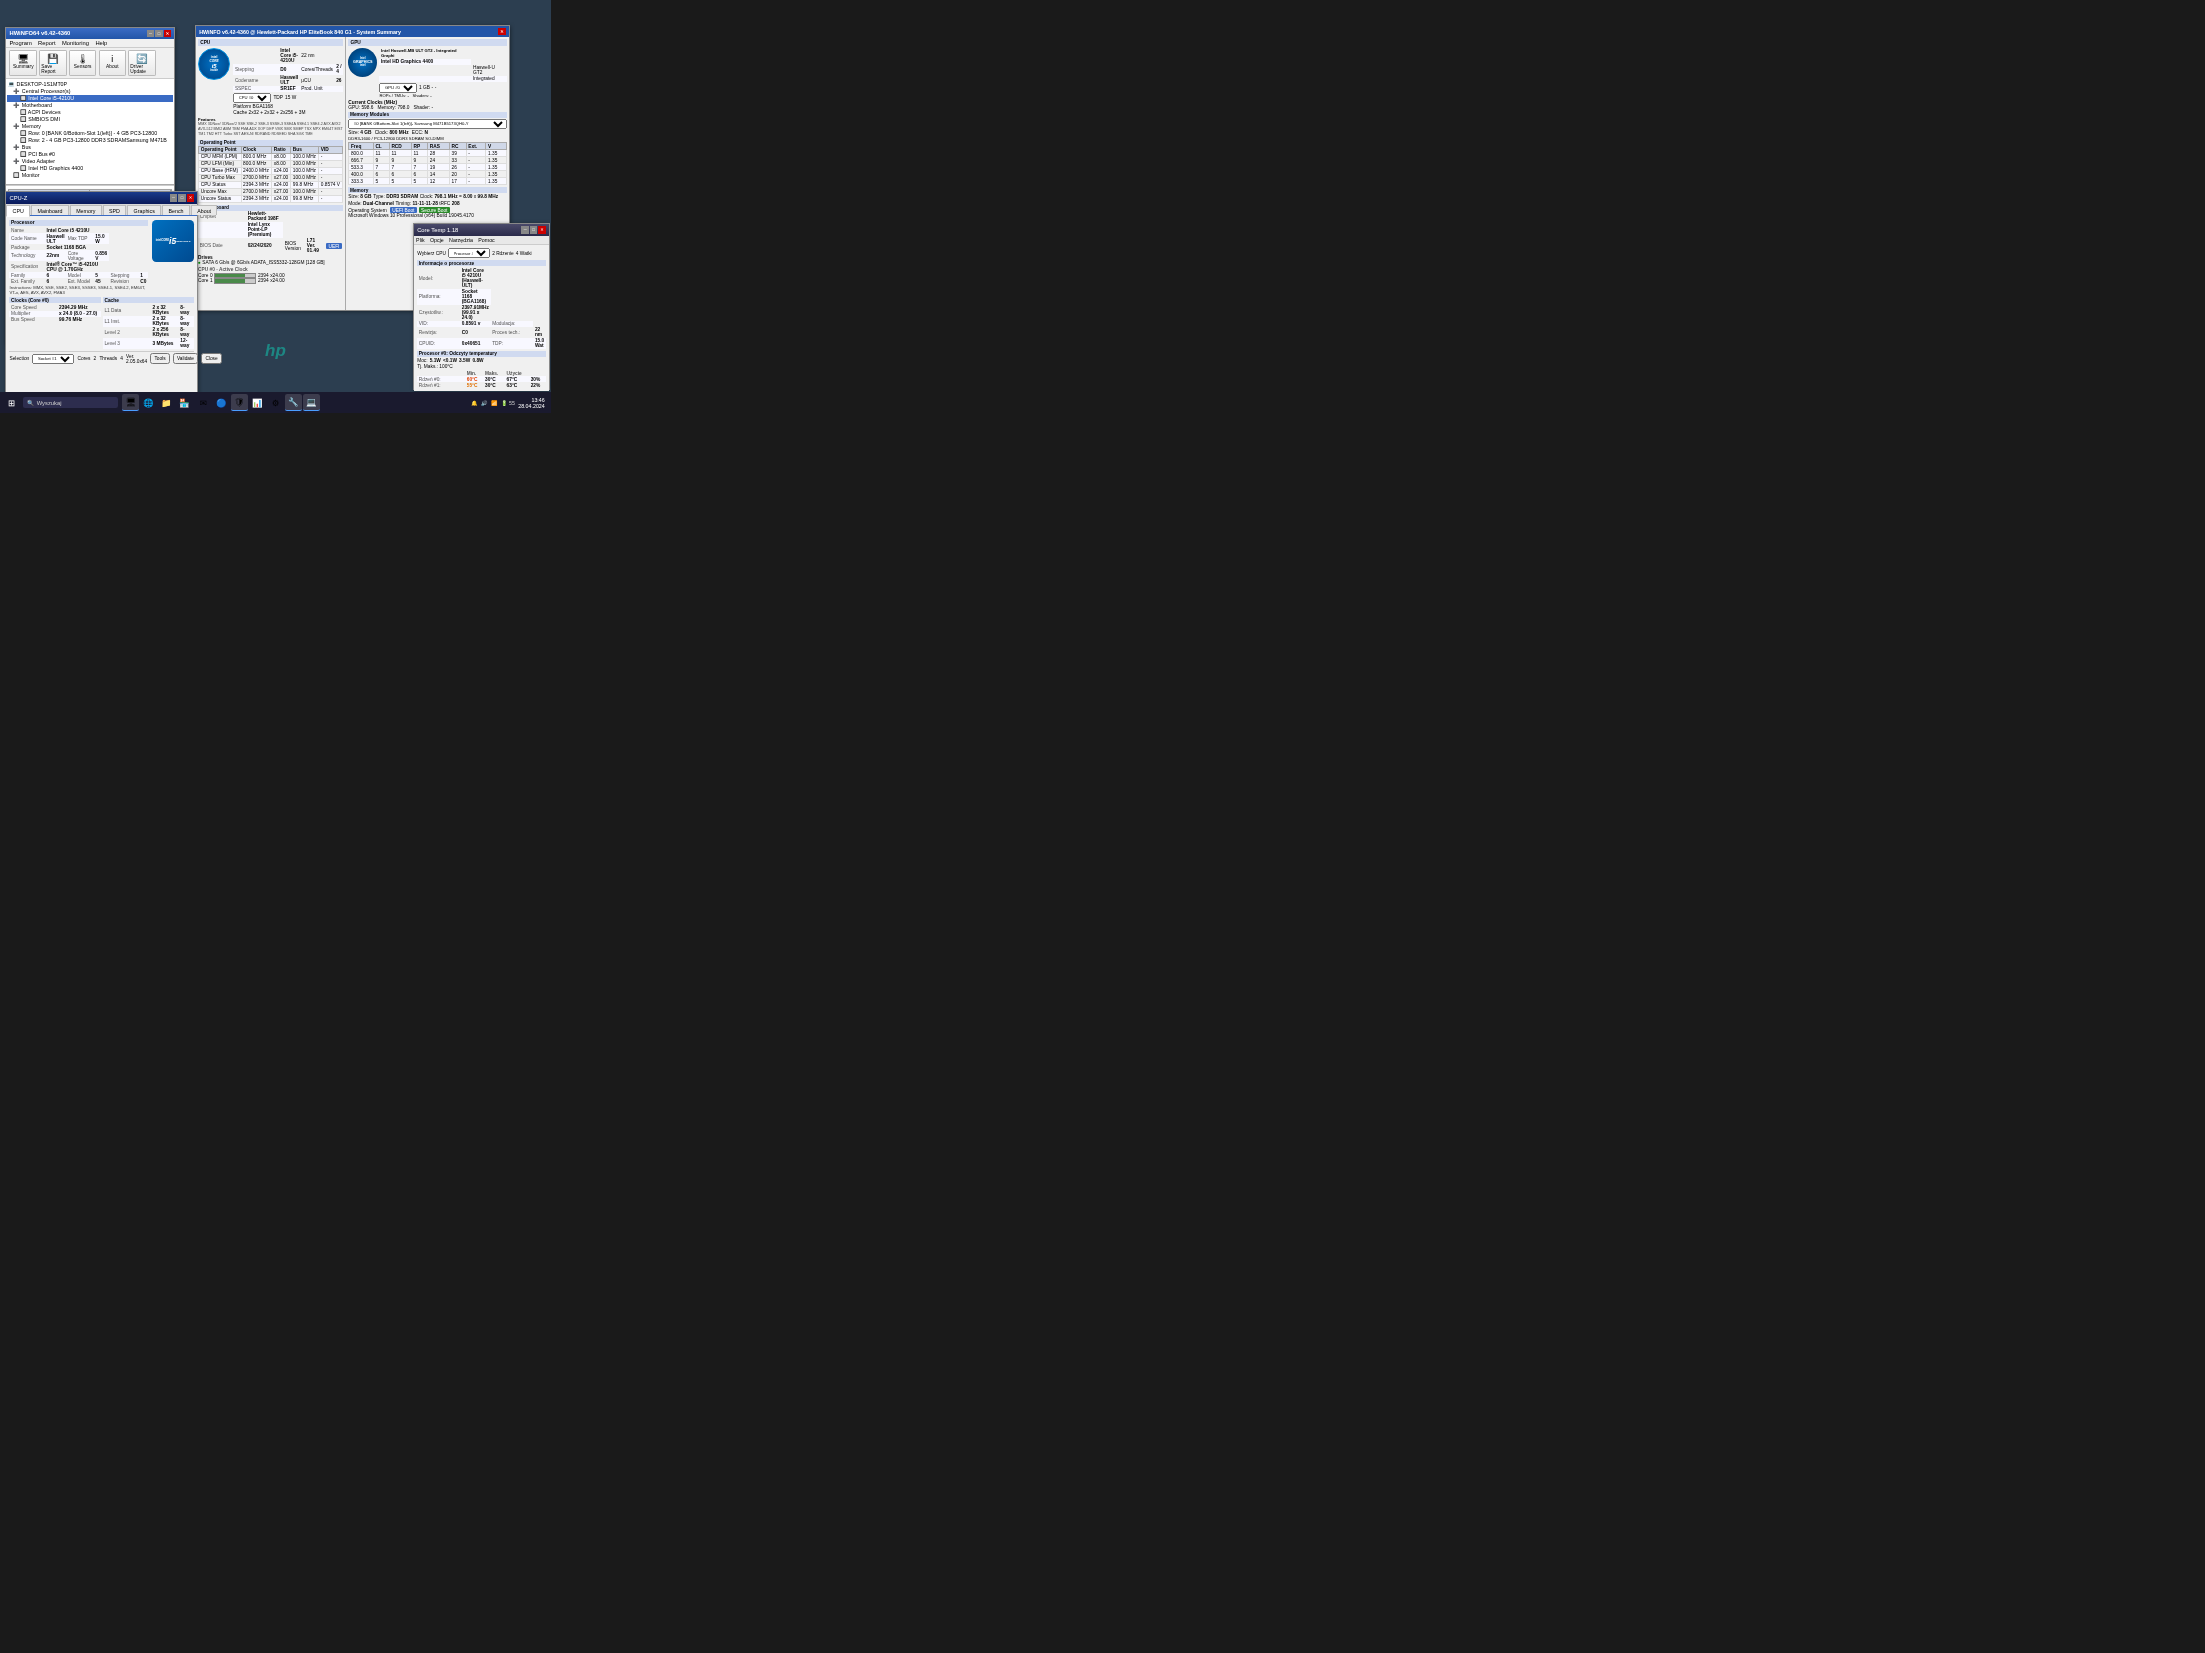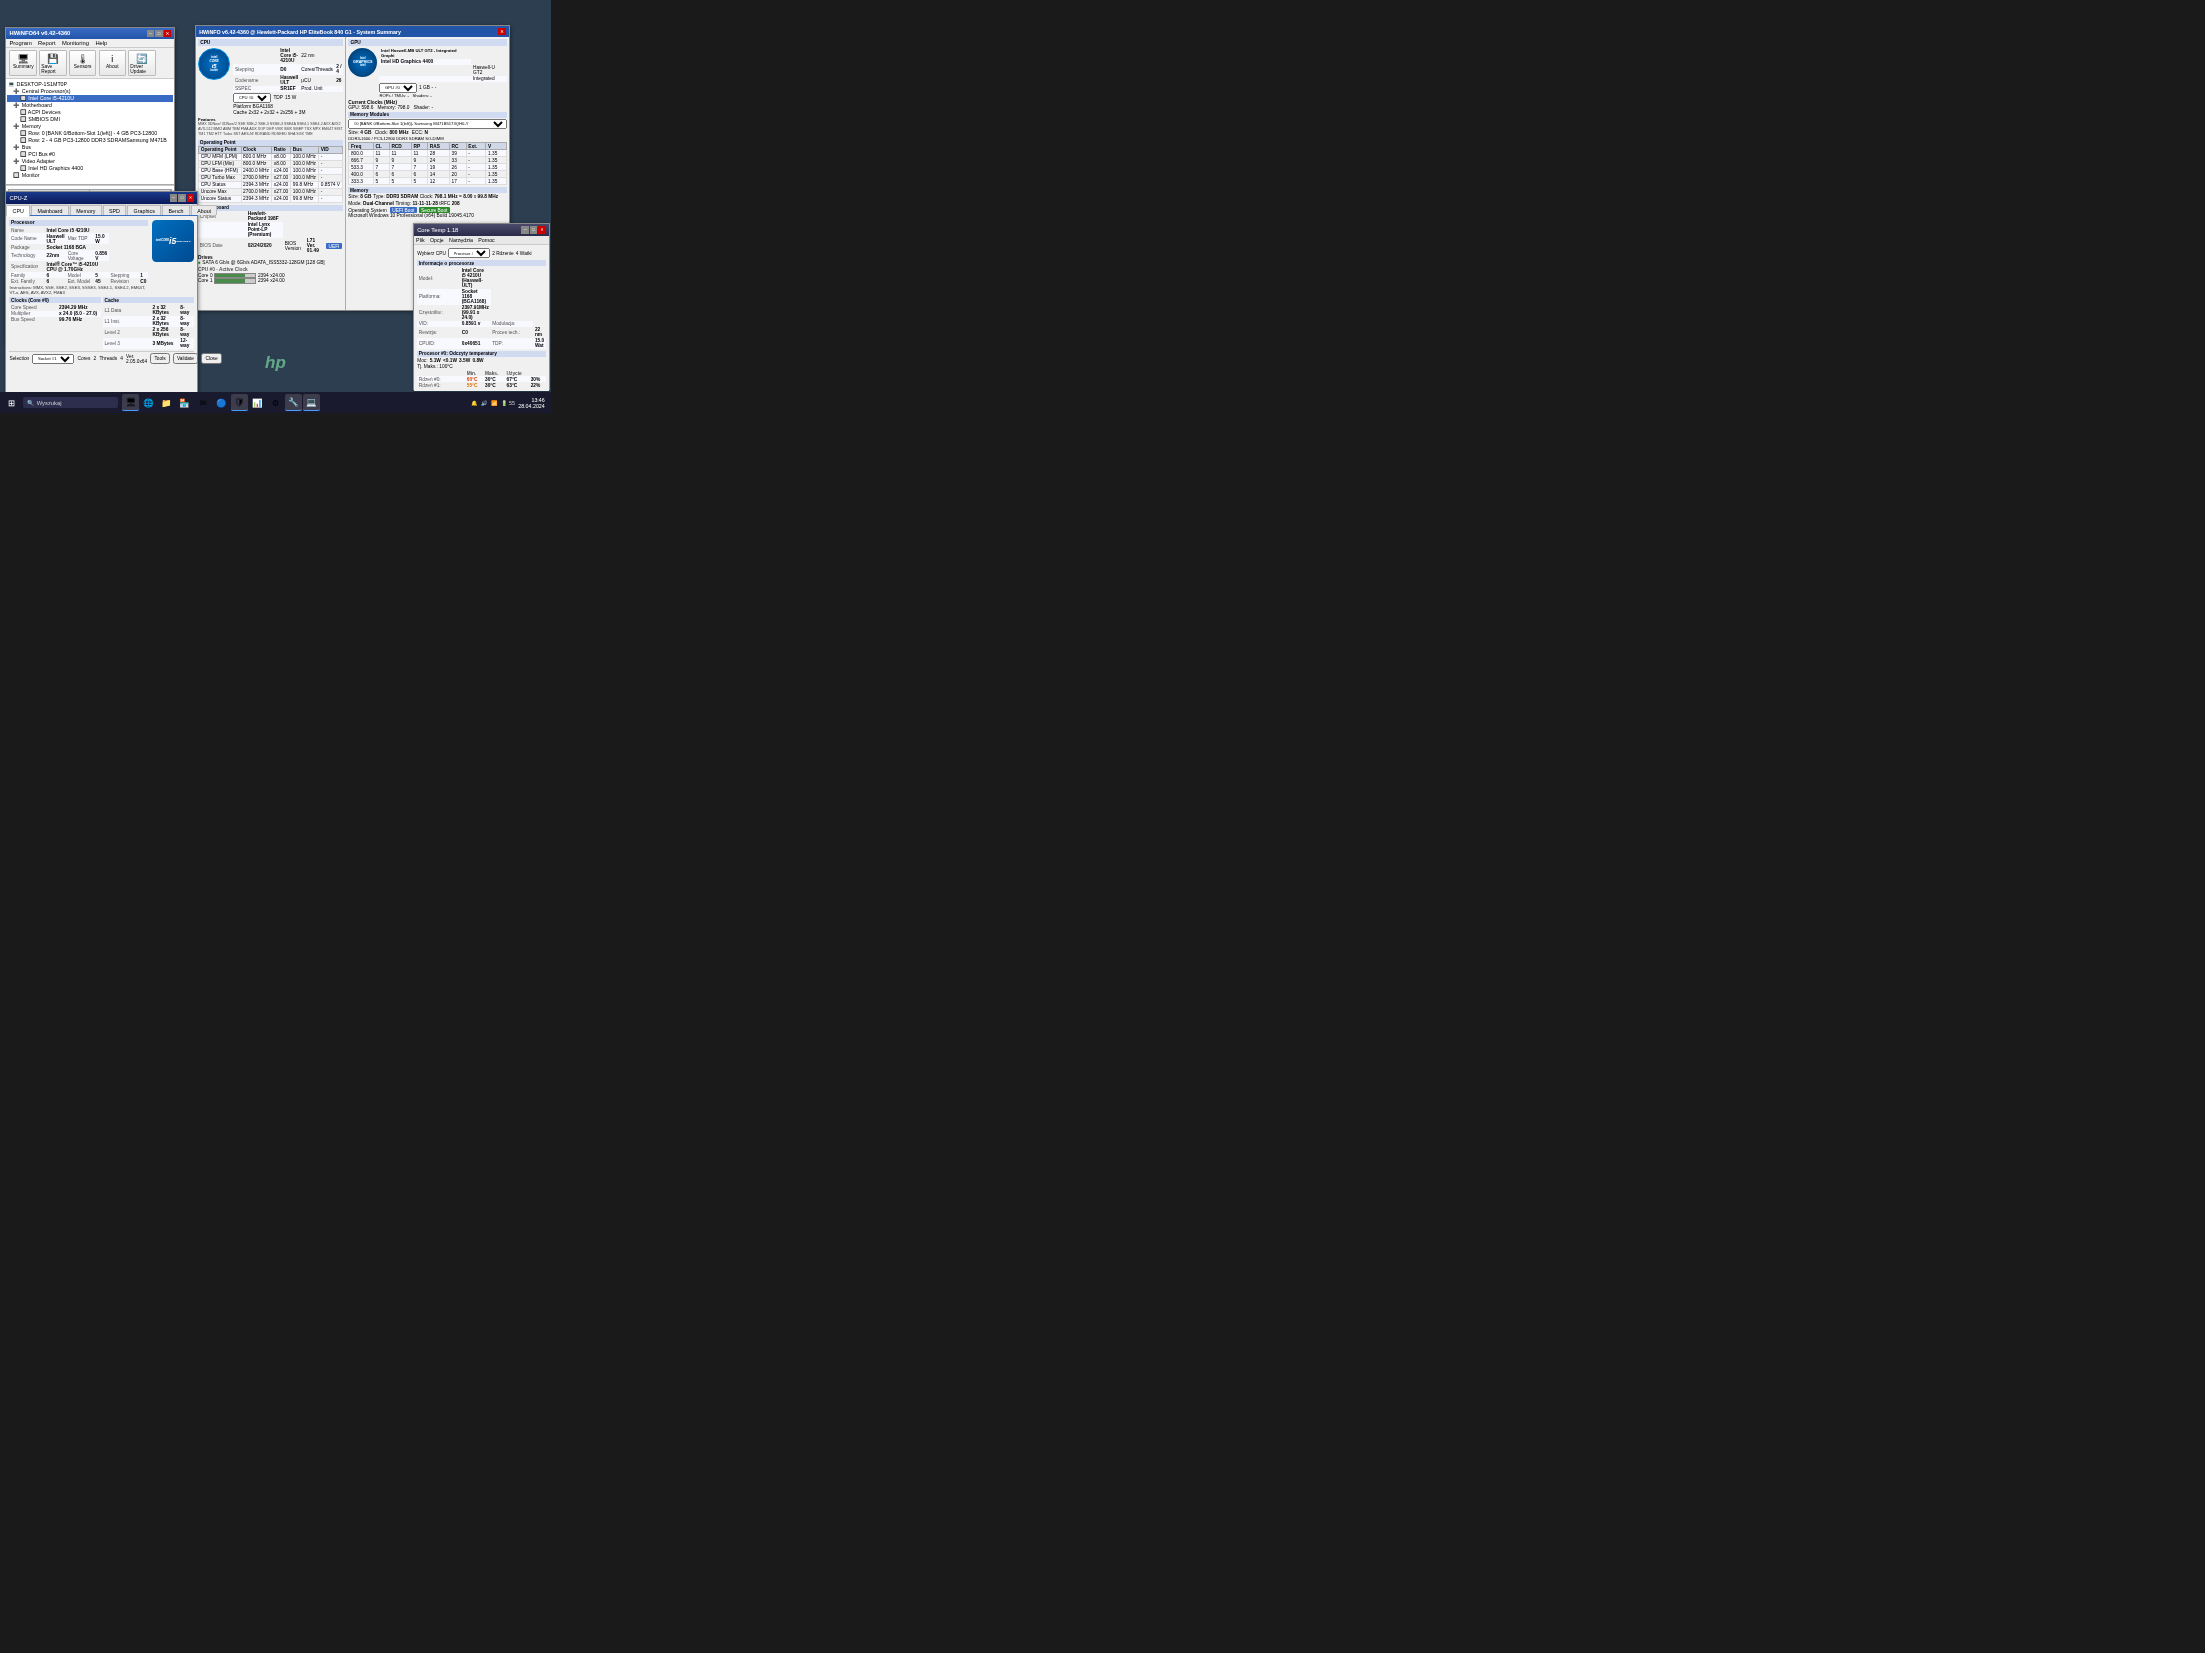--- a/index.html
+++ b/index.html
@@ -428,25 +428,25 @@
       height: 7.4px;
       display: flex;
       align-items: center;
       justify-content: center;
       cursor: pointer;
     }
 
     
     .hp-logo {
       position: absolute;
-      bottom: 19px;
+      bottom: 31px;
       left: 50%;
       transform: translateX(-50%);
       font-size: 17px;
-      color: #86efac;
+      color: #14b8a6;
       font-weight: 900;
       font-style: italic;
       opacity: 0.6;
     }
   </style>
 </head>
 <body>
 
 <div class="desktop">
 

